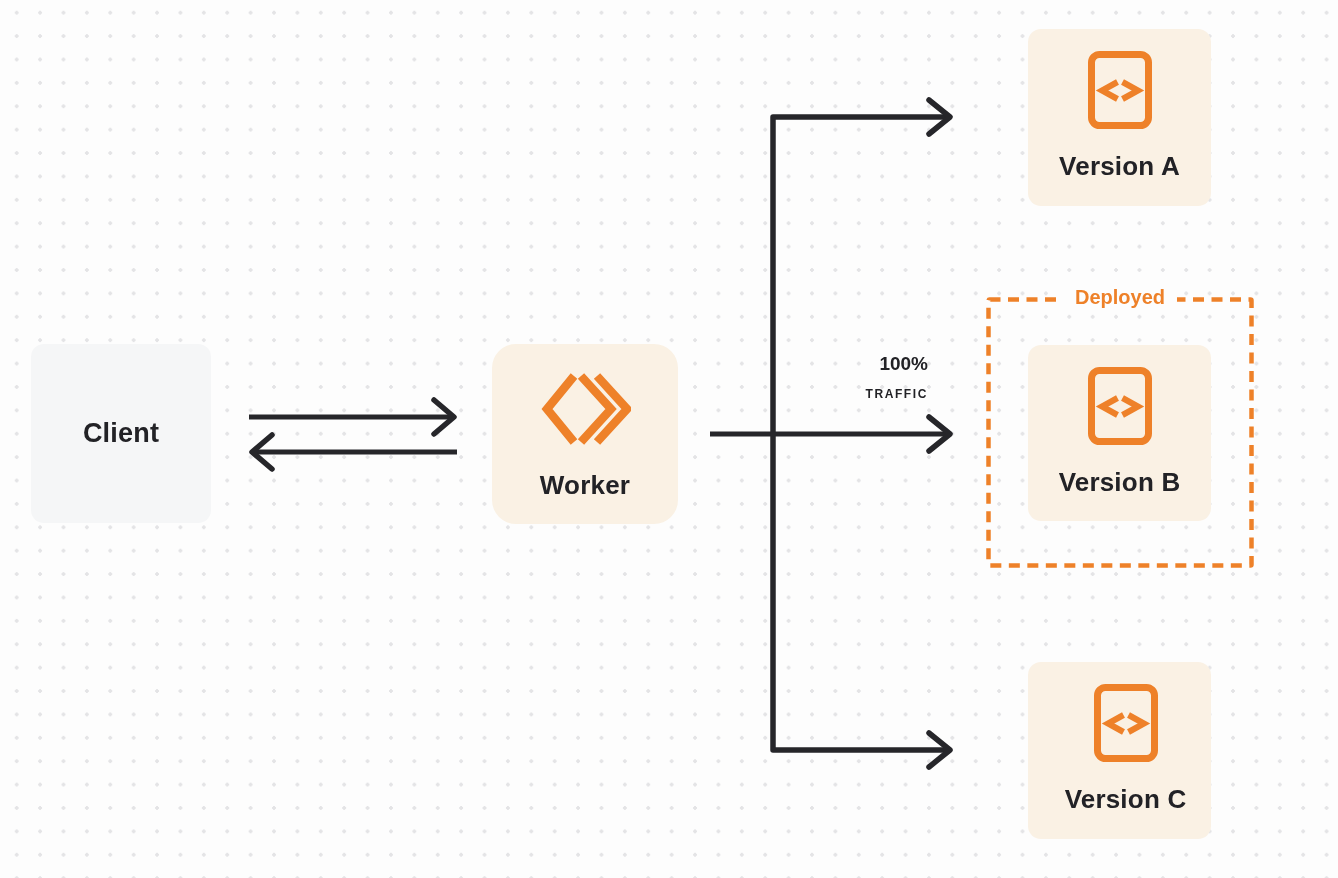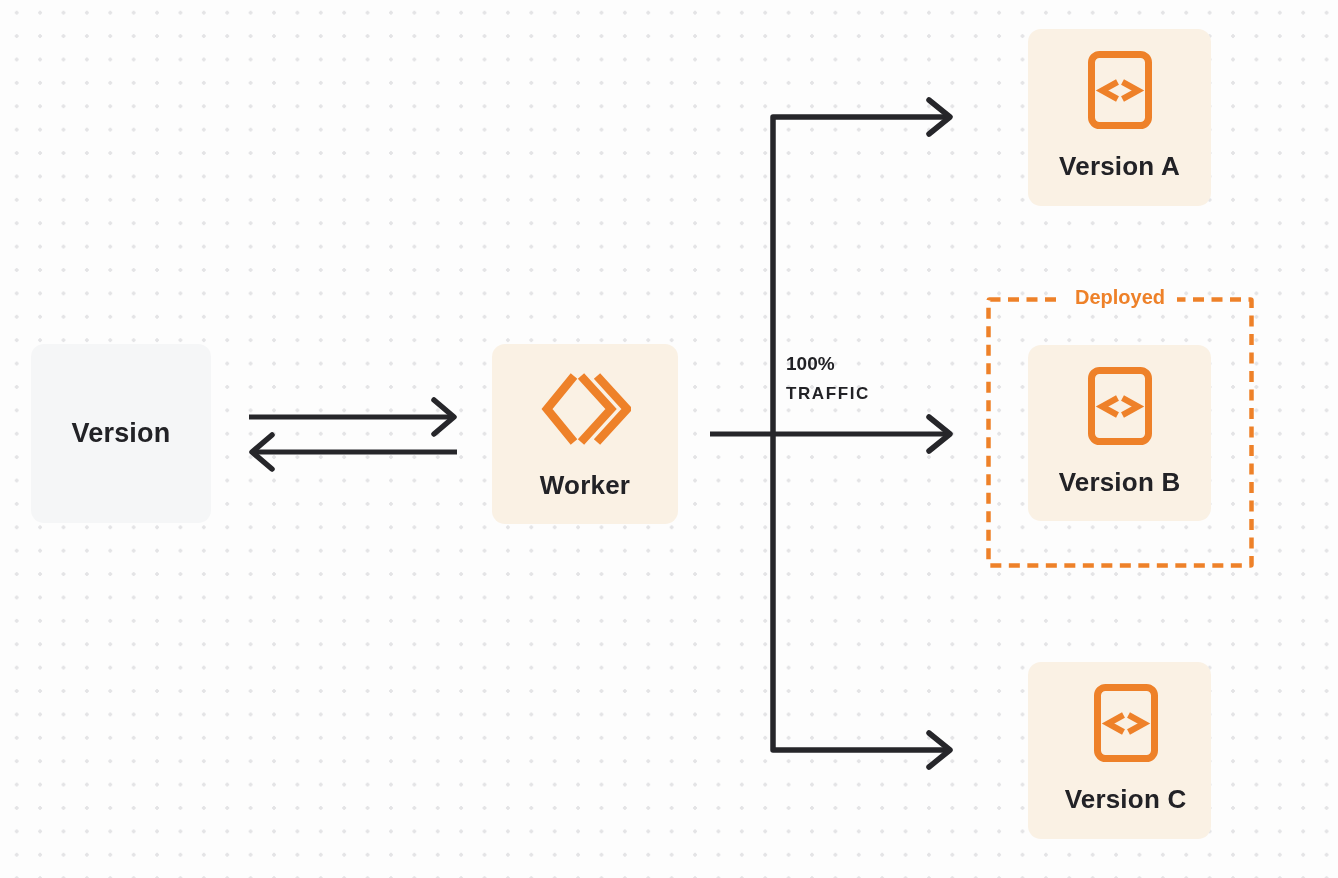--- a/index.html
+++ b/index.html
@@ -52,45 +52,46 @@
     left: 31px; top: 344px; width: 180px; height: 179px;
     background: var(--client-bg);
   }
   .client .label { font-size: 27px; }
 
   .worker {
     left: 492px; top: 344px; width: 186px; height: 180px;
     background: var(--cream);
     justify-content: flex-start;
     padding-top: 24px;
+    border-radius: 24px;
   }
   .worker .label { font-size: 26px; margin-top: 20px; }
   .workers-logo * { stroke: var(--accent); fill: none; }
 
   .version {
     width: 183px; height: 177px;
     background: var(--cream);
     justify-content: flex-start;
     padding-top: 22px;
   }
   .version .label { font-size: 26px; margin-top: 22px; }
   .version-a { left: 1028px; top: 29px; }
   .version-b { left: 1028px; top: 345px; height: 176px; }
   .version-c { left: 1028px; top: 662px; padding-left: 12px; }
   .code-icon * { stroke: var(--accent); fill: none; }
 
   .traffic-label {
     position: absolute;
     left: 786px; top: 349px; width: 142px;
-    text-align: left;
+    text-align: right;
     color: var(--text);
     font-weight: 700;
   }
   .traffic-line1 { display: block; font-size: 19px; line-height: 30px; }
-  .traffic-line2 { display: block; font-size: 17px; line-height: 30px; letter-spacing: 1.6px; }
+  .traffic-line2 { display: block; font-size: 12px; line-height: 30px; letter-spacing: 1.6px; }
 
   .deployed-rect {
     position: absolute;
     left: 986px; top: 297px; width: 268px; height: 271px;
   }
   .deployed-outline { position: absolute; left: 0; top: 0; width: 100%; height: 100%; }
   .deployed-outline rect {
     fill: none;
     stroke: var(--accent);
     stroke-width: 4.5;
@@ -126,21 +127,21 @@
     <polyline class="head" points="929,417 950,434 929,451"></polyline>
     <polyline class="head" points="929,733 950,750 929,767"></polyline>
   </svg>
 
   <div class="traffic-label">
     <span class="traffic-line1">100%</span>
     <span class="traffic-line2">TRAFFIC</span>
   </div>
 
   <div class="node client">
-    <span class="label">Version</span>
+    <span class="label">Client</span>
   </div>
 
   <div class="node worker">
     <svg class="workers-logo" width="92" height="82" viewBox="0 0 92 82">
       <polyline points="35,8 8,41 35,74" stroke-width="8.5" stroke-linejoin="miter" stroke-linecap="butt"></polyline>
       <polyline points="42,8 72,41 42,74" stroke-width="8.5" stroke-linejoin="miter" stroke-linecap="butt"></polyline>
       <polyline points="58,8 88,41 58,74" stroke-width="8.5" stroke-linejoin="miter" stroke-linecap="butt"></polyline>
     </svg>
     <span class="label">Worker</span>
   </div>

